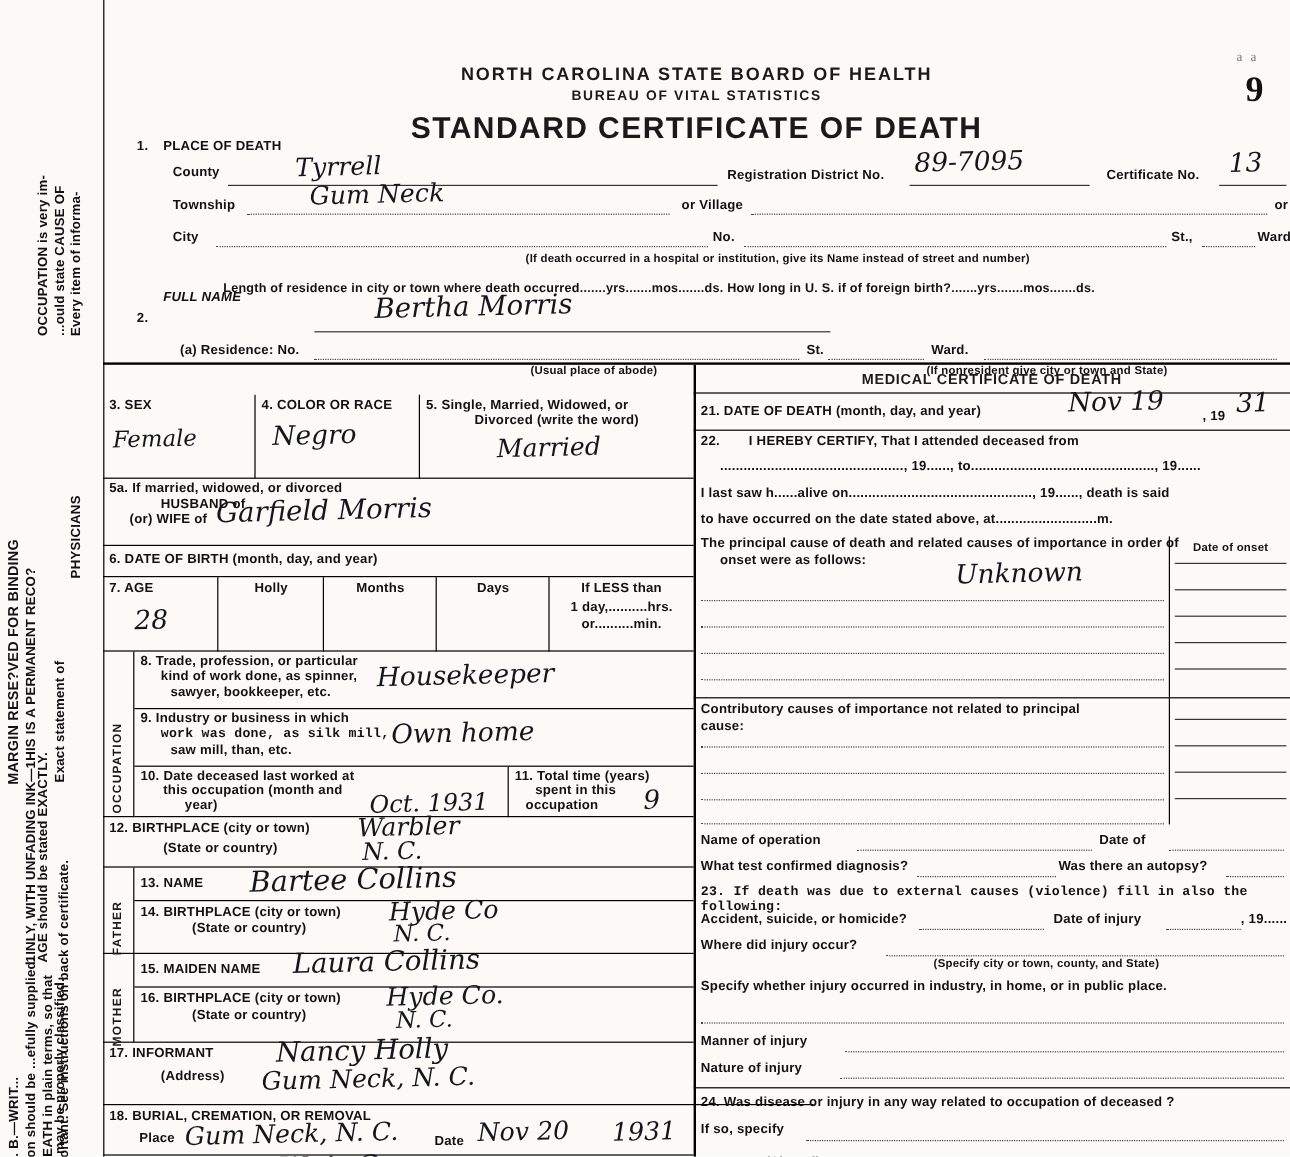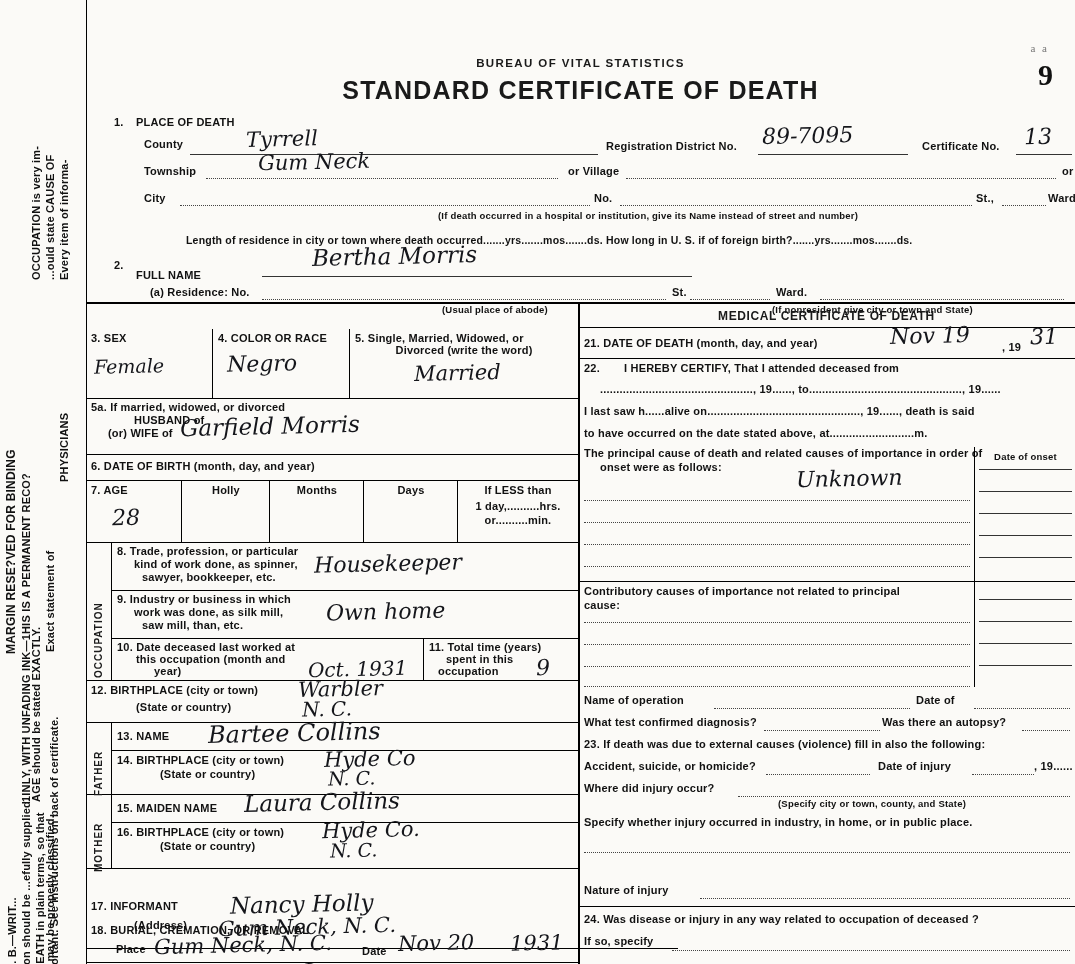--- a/index.html
+++ b/index.html
@@ -139,20 +139,21 @@
     <div class="vtext bold" style="left:60px;top:960px;font-size:11px;">portant.   See instructions on back of certificate.</div>
     <div class="vtext bold" style="left:32px;top:790px;font-size:11px;">1INLY, WITH UNFADING INK—1HIS IS A PERMANENT RECO?</div>
   </div>
 
   <div class="form">
 
     <div class="corner-smudge">a a</div>
     <div class="corner-no">9</div>
 
     <div class="hdr">
+      <div class="l1">NORTH CAROLINA STATE BOARD OF HEALTH</div>
       <div class="l2">BUREAU OF VITAL STATISTICS</div>
       <div class="l3">STANDARD CERTIFICATE OF DEATH</div>
     </div>
 
     <div class="block1">
 
       <div class="row lbl" style="left:28px;top:0;">1.</div>
       <div class="row lbl" style="left:50px;top:0;">PLACE OF DEATH</div>
 
       <div class="row lbl norm" style="left:58px;top:22px;font-weight:bold;">County</div>
@@ -180,21 +181,21 @@
       <div class="rline" style="left:534px;top:89px;width:352px;"></div>
       <div class="row lbl" style="left:890px;top:76px;">St.,</div>
       <div class="rline" style="left:916px;top:89px;width:44px;"></div>
       <div class="row lbl" style="left:962px;top:76px;">Ward</div>
 
       <div class="row lbl sm norm" style="left:352px;top:94px;font-weight:bold;">(If death occurred in a hospital or institution, give its Name instead of street and number)</div>
 
       <div class="row lbl" style="left:100px;top:118px;font-size:10.5px;">Length of residence in city or town where death occurred.......yrs.......mos.......ds.  How long in U. S. if of foreign birth?.......yrs.......mos.......ds.</div>
 
       <div class="row lbl" style="left:28px;top:143px;">2.</div>
-      <div class="row lbl" style="left:50px;top:153px;">FULL NAME</div>
+      <div class="row lbl" style="left:50px;top:126px;font-style:italic;">FULL NAME</div>
       <div class="sline" style="left:176px;top:160px;width:430px;"></div>
       <div class="row hw" style="left:226px;top:127px;font-size:23px;">Bertha Morris</div>
 
       <div class="row lbl" style="left:64px;top:170px;">(a) Residence:  No.</div>
       <div class="rline" style="left:176px;top:183px;width:404px;"></div>
       <div class="row lbl" style="left:586px;top:170px;">St.</div>
       <div class="rline" style="left:604px;top:183px;width:80px;"></div>
       <div class="row lbl" style="left:690px;top:170px;">Ward.</div>
       <div class="rline" style="left:734px;top:183px;width:244px;"></div>
 
@@ -284,21 +285,21 @@
           <div class="lbl" style="position:absolute;left:22px;top:15px;">kind of work done, as spinner,</div>
           <div class="lbl" style="position:absolute;left:30px;top:28px;">sawyer, bookkeeper, etc.</div>
           <div class="hw" style="position:absolute;left:202px;top:8px;font-size:22px;">Housekeeper</div>
         </div>
 
         <div class="cell bb" style="left:26px;top:287px;width:466px;height:48px;">
           <div class="lbl" style="position:absolute;left:5px;top:2px;">
             <span>9.</span>
             <span>Industry or business in which</span>
           </div>
-          <div class="lbl" style="position:absolute;left:22px;top:15px;">work was done, as silk mill,</div>
+          <div class="lbl" style="position:absolute;left:22px;top:15px;font-family:Liberation Mono, monospace;">work was done, as silk mill,</div>
           <div class="lbl" style="position:absolute;left:30px;top:28px;">saw mill, than, etc.</div>
           <div class="hw" style="position:absolute;left:214px;top:8px;font-size:22px;">Own home</div>
         </div>
 
         <div class="cell bb br" style="left:26px;top:335px;width:312px;height:42px;">
           <div class="lbl" style="position:absolute;left:5px;top:2px;">
             <span>10.</span>
             <span>Date deceased last worked at</span>
           </div>
           <div class="lbl" style="position:absolute;left:24px;top:14px;">this occupation (month and</div>
@@ -358,21 +359,21 @@
         <div class="cell bb" style="left:26px;top:519px;width:466px;height:46px;">
           <div class="lbl" style="position:absolute;left:5px;top:3px;">
             <span>16.</span>
             <span>BIRTHPLACE (city or town)</span>
           </div>
           <div class="lbl" style="position:absolute;left:48px;top:17px;">(State or country)</div>
           <div class="hw" style="position:absolute;left:210px;top:-5px;font-size:21px;">Hyde Co.</div>
           <div class="hw" style="position:absolute;left:218px;top:16px;font-size:19px;">N. C.</div>
         </div>
 
-        <div class="cell bb" style="left:0;top:593px;width:592px;height:52px;">
+        <div class="cell bb" style="left:0;top:565px;width:592px;height:52px;">
           <div class="lbl" style="position:absolute;left:5px;top:3px;">
             <span>17.</span>
             <span>INFORMANT</span>
           </div>
           <div class="lbl" style="position:absolute;left:48px;top:22px;">(Address)</div>
           <div class="hw" style="position:absolute;left:144px;top:-6px;font-size:23px;">Nancy Holly</div>
           <div class="hw" style="position:absolute;left:132px;top:18px;font-size:21px;">Gum Neck, N. C.</div>
         </div>
 
         <div class="cell bb" style="left:0;top:617px;width:492px;height:42px;">
@@ -470,21 +471,21 @@
           <div class="rline" style="left:396px;top:16px;width:96px;"></div>
         </div>
         <div class="cell" style="left:0;top:410px;width:497px;height:22px;">
           <div class="lbl" style="position:absolute;left:6px;top:2px;">What test confirmed diagnosis?</div>
           <div class="rline" style="left:186px;top:16px;width:116px;"></div>
           <div class="lbl" style="position:absolute;left:304px;top:2px;">Was there an autopsy?</div>
           <div class="rline" style="left:444px;top:16px;width:48px;"></div>
         </div>
 
         <div class="cell" style="left:0;top:432px;width:497px;height:22px;">
-          <div class="lbl" style="position:absolute;left:6px;top:2px;">
+          <div class="lbl" style="position:absolute;left:6px;top:2px;font-family:Liberation Mono, monospace;">
             <span>23.</span>
             <span>If death was due to external causes (violence) fill in also the following:</span>
           </div>
         </div>
         <div class="cell" style="left:0;top:454px;width:497px;height:22px;">
           <div class="lbl" style="position:absolute;left:6px;top:2px;">Accident, suicide, or homicide?</div>
           <div class="rline" style="left:188px;top:16px;width:104px;"></div>
           <div class="lbl" style="position:absolute;left:300px;top:2px;">Date of injury</div>
           <div class="rline" style="left:394px;top:16px;width:62px;"></div>
           <div class="lbl" style="position:absolute;left:456px;top:2px;text-align:right;">, 19......</div>
@@ -493,20 +494,24 @@
           <div class="lbl" style="position:absolute;left:6px;top:2px;">Where did injury occur?</div>
           <div class="rline" style="left:160px;top:16px;width:332px;"></div>
         </div>
         <div class="cell" style="left:0;top:492px;width:497px;height:18px;">
           <div class="lbl sm" style="position:absolute;left:200px;top:2px;">(Specify city or town, county, and State)</div>
         </div>
         <div class="cell" style="left:0;top:510px;width:497px;height:22px;">
           <div class="lbl" style="position:absolute;left:6px;top:2px;">Specify whether injury occurred in industry, in home, or in public place.</div>
         </div>
         <div class="rline" style="left:6px;top:548px;width:486px;"></div>
+        <div class="cell" style="left:0;top:556px;width:497px;height:22px;">
+          <div class="lbl" style="position:absolute;left:6px;top:2px;">Manner of injury</div>
+          <div class="rline" style="left:126px;top:16px;width:366px;"></div>
+        </div>
         <div class="cell" style="left:0;top:578px;width:497px;height:22px;">
           <div class="lbl" style="position:absolute;left:6px;top:2px;">Nature of injury</div>
           <div class="rline" style="left:122px;top:16px;width:370px;"></div>
         </div>
 
         <div class="cell bt" style="left:0;top:602px;width:497px;height:0;"></div>
         <div class="cell" style="left:0;top:606px;width:497px;height:22px;">
           <div class="lbl" style="position:absolute;left:6px;top:3px;text-align:center;">
             <span>24.</span>
             <span>Was disease or injury in any way related to occupation of deceased ?</span>

